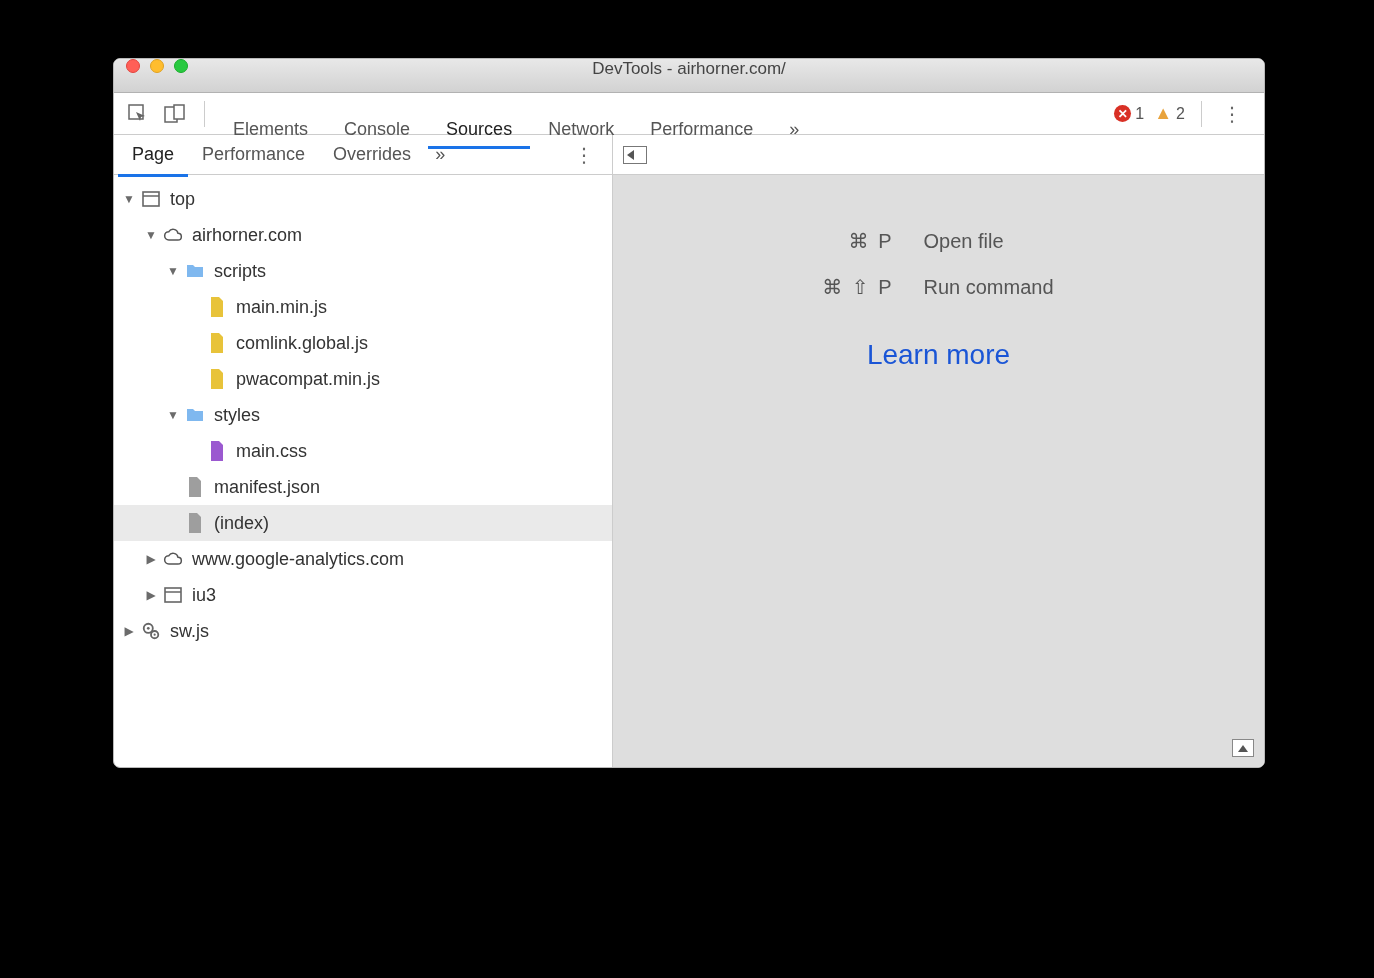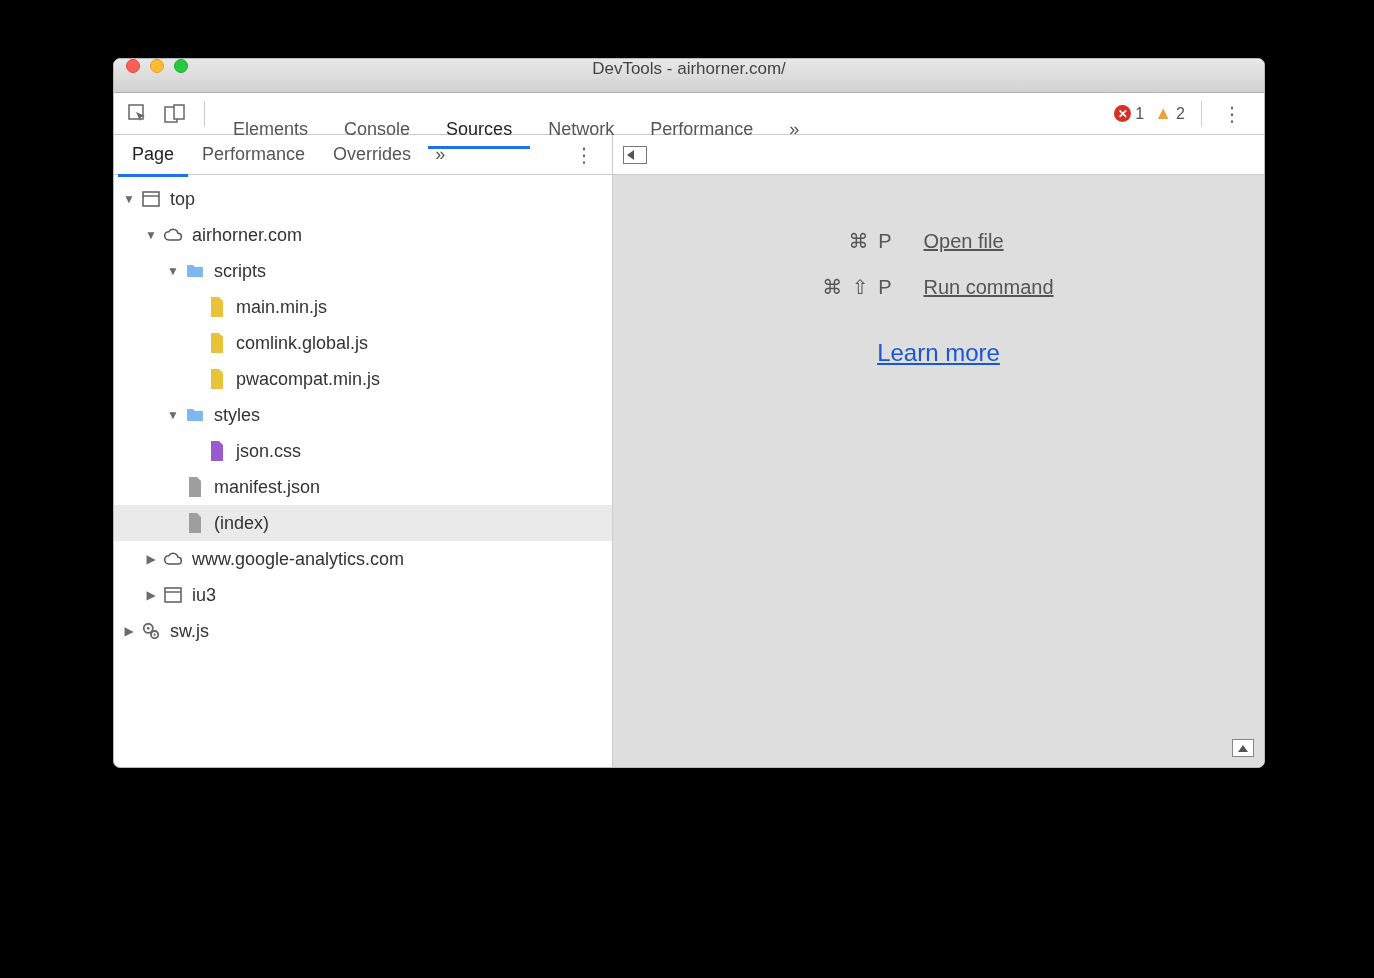--- a/index.html
+++ b/index.html
@@ -126,23 +126,23 @@
   }
   .toggle-nav{
     width:24px;height:18px;border:1px solid #777;display:flex;align-items:center;cursor:pointer;
   }
   .toggle-nav .inner-tri{
     width:0;height:0;border-top:5px solid transparent;border-bottom:5px solid transparent;border-right:7px solid #555;margin-left:3px;
   }
   .right-body{flex:1;display:flex;flex-direction:column;align-items:center;padding-top:54px;font-size:20px;color:#555;position:relative;}
   .shortcut-row{display:flex;align-items:center;margin-bottom:22px;}
   .keys{width:200px;text-align:right;padding-right:30px;letter-spacing:2px;}
-  .desc{width:230px;text-align:left;text-decoration:underline;}
+  .desc{width:230px;text-align:left;}
   .drop-text{margin-top:6px;font-size:20px;color:#555;}
-  .learn{margin-top:18px;color:#1a55d6;text-decoration:underline;font-size:24px;cursor:pointer;}
+  .learn{margin-top:18px;color:#1a55d6;font-size:28px;cursor:pointer;}
   .drawer-toggle{
     position:absolute;right:10px;bottom:10px;
     width:22px;height:18px;border:1px solid #888;display:flex;align-items:center;justify-content:center;cursor:pointer;background:#fff;
   }
   .drawer-toggle .tri{
     width:0;height:0;border-left:5px solid transparent;border-right:5px solid transparent;border-bottom:7px solid #555;
   }
   
   .folder-blue{fill:#7fb8ef;}
   .file-yellow{fill:#e8c33a;}
@@ -288,21 +288,21 @@
           <span>styles</span>
         </div>
         <div class="tree-row">
           <span class="ind" style="width:66px"></span>
             <span class="arrow blank">▶</span>
           <span class="ficon">
               <svg viewBox="0 0 16 20">
                 <path class="file-purple" d="M2 0h8l4 4v16H2z"></path>
               </svg>
             </span>
-          <span>json.css</span>
+          <span>main.css</span>
         </div>
 
         <div class="tree-row">
           <span class="ind" style="width:44px"></span>
             <span class="arrow blank">▶</span>
           <span class="ficon">
               <svg viewBox="0 0 16 20">
                 <path class="file-grey" d="M2 0h8l4 4v16H2z"></path>
               </svg>
             </span>

